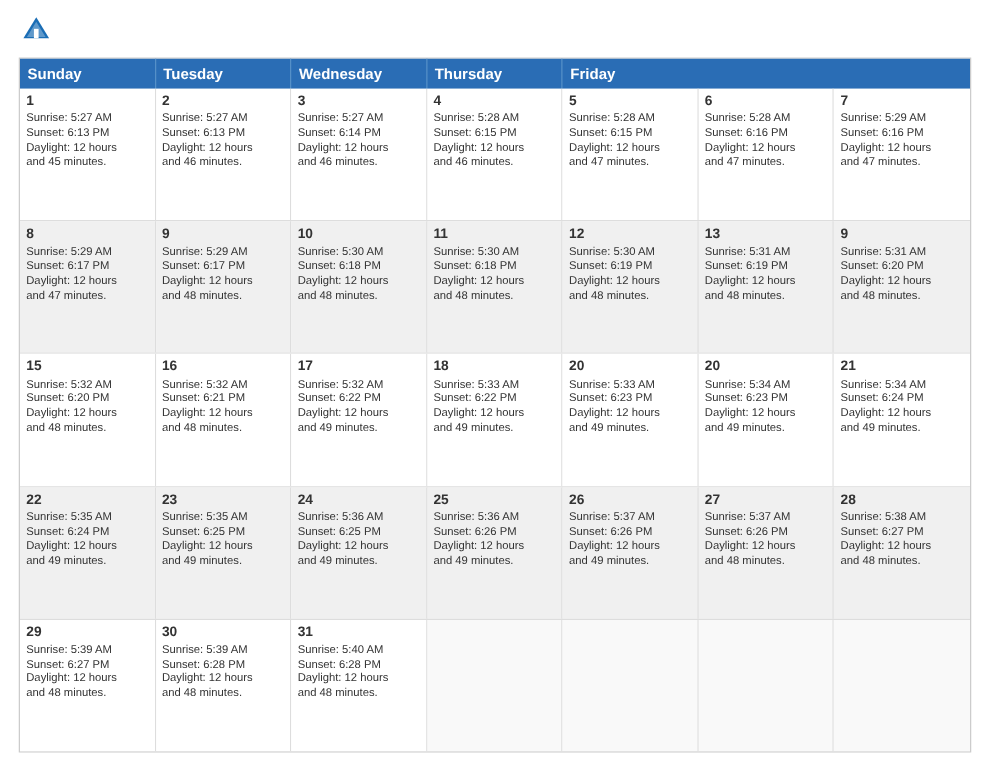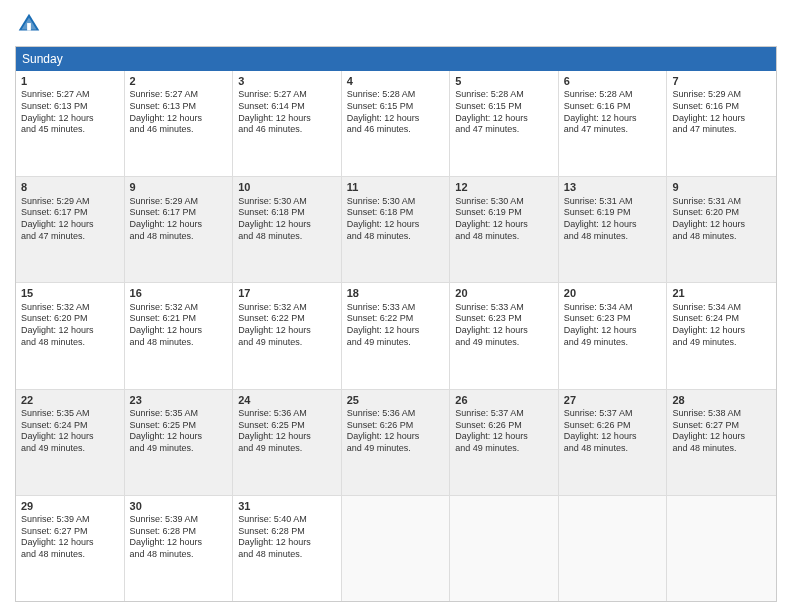--- a/index.html
+++ b/index.html
@@ -57,21 +57,21 @@
       flex-direction: column;
       border: 1px solid #ccc;
     }
     .cal-header {
       display: grid;
       grid-template-columns: repeat(7, 1fr);
       background: #2a6db5;
     }
     .cal-header-cell {
       color: white;
-      font-weight: normal;
+      font-weight: bold;
       font-size: 12px;
       padding: 5px 6px;
       text-align: left;
       border-right: 1px solid #5590c8;
     }
     .cal-header-cell:last-child { border-right: none; }
     .cal-body {
       flex: 1;
       display: flex;
       flex-direction: column;
@@ -120,20 +120,24 @@
     </div>
     <div class="title-block">
       <div class="month-title"></div>
       <div class="subtitle"></div>
     </div>
   </div>
 
   <div class="calendar">
     <div class="cal-header">
     <div class="cal-header-cell">Sunday</div>
+        <div class="cal-header-cell">Tuesday</div>
+        <div class="cal-header-cell">Wednesday</div>
+        <div class="cal-header-cell">Thursday</div>
+        <div class="cal-header-cell">Friday</div>
       </div>
     <div class="cal-body">
     <div class="cal-row">
           <div class="cal-cell">
             <span class="day-num">1</span>
             <div>Sunrise: 5:27 AM</div>
             <div>Sunset: 6:13 PM</div>
             <div>Daylight: 12 hours</div>
             <div>and 45 minutes.</div>
           </div>

